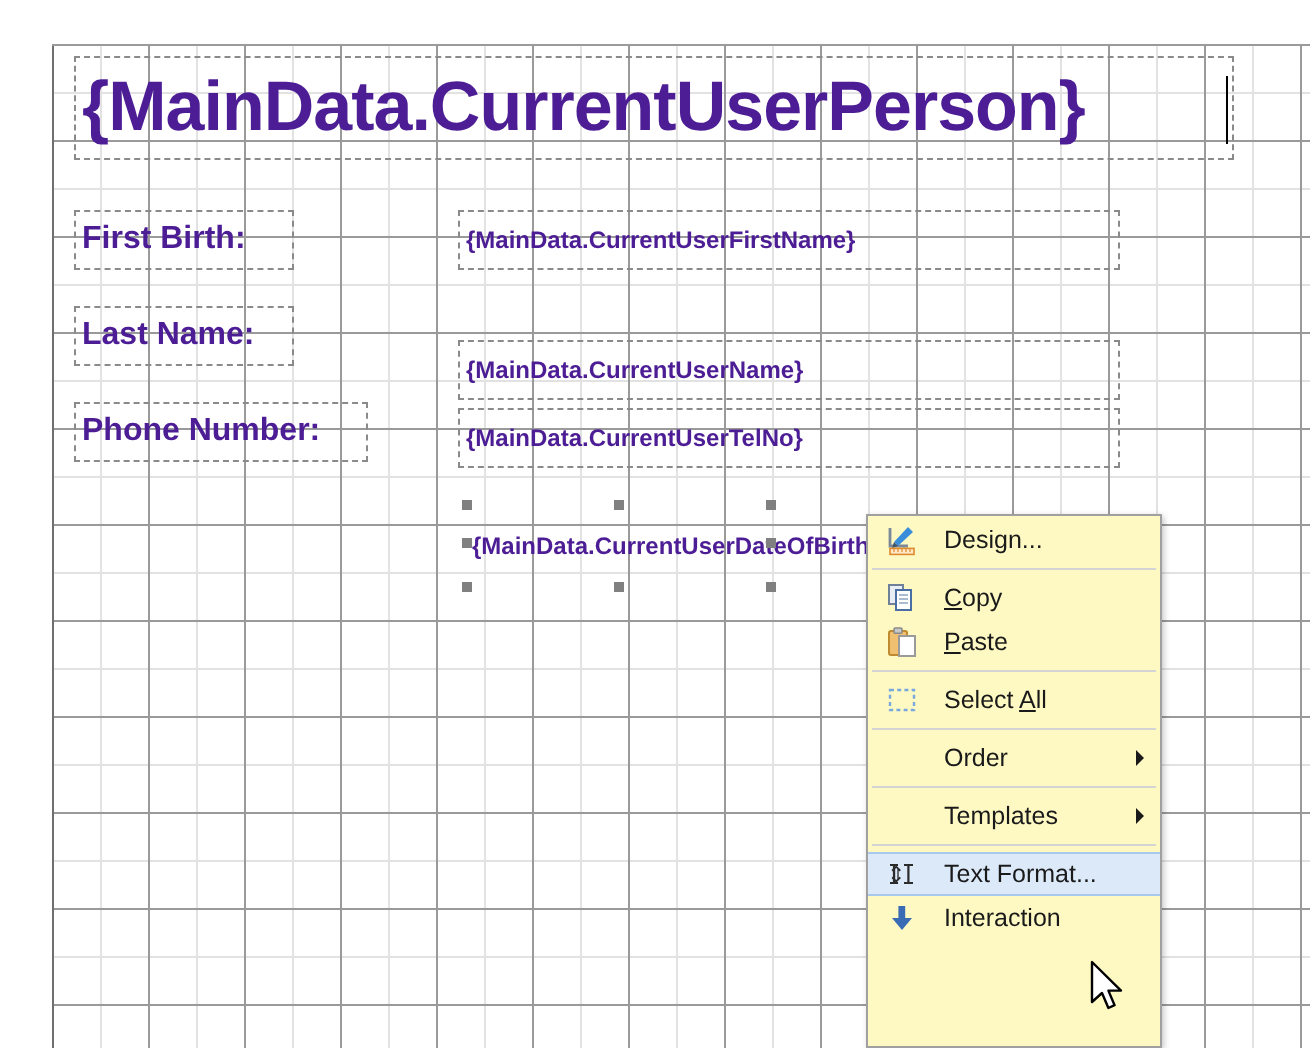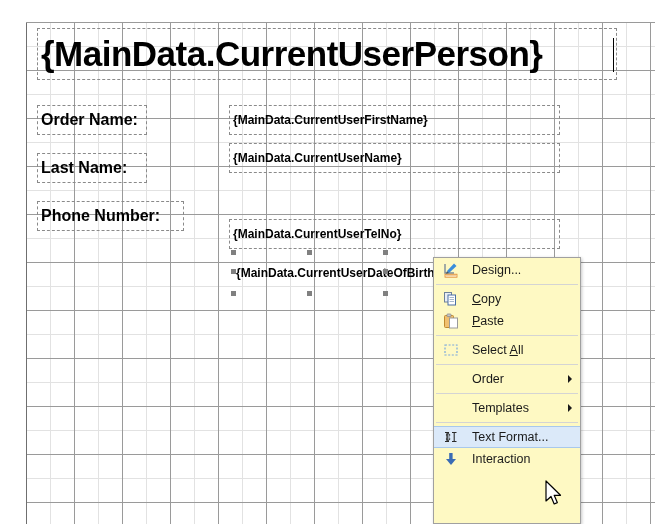--- a/index.html
+++ b/index.html
@@ -53,21 +53,21 @@
     top: 22px;
     width: 629px;
     height: 1px;
     background: #9a9a9a;
   }
 
   
   .field {
     position: absolute;
     box-sizing: border-box;
-    color: #000000;
+    color: #4c1d95;
     white-space: nowrap;
     display: flex;
     align-items: center;
     padding-left: 3px;
   }
   
   .field.bracketed::before,
   .field.bracketed::after {
     content: "";
     position: absolute;
@@ -197,37 +197,37 @@
   <div id="canvas"></div>
   <div id="canvas-left-edge"></div>
   <div id="canvas-top-edge"></div>
 
   <div class="field title-field bracketed" style="left:38px; top:29px; width:578px; height:50px;">
     <span>{MainData.CurrentUserPerson}</span>
   </div>
   <div id="title-caret" style="left:613px; top:38px;"></div>
 
   <div class="field label-field bracketed" style="left:38px; top:106px; width:108px; height:28px;">
-    <span>Order Name:</span>
+    <span>First Birth:</span>
   </div>
   <div class="field value-field bracketed" style="left:230px; top:106px; width:329px; height:28px;">
     <span>{MainData.CurrentUserFirstName}</span>
   </div>
 
   <div class="field label-field bracketed" style="left:38px; top:154px; width:108px; height:28px;">
     <span>Last Name:</span>
   </div>
-  <div class="field value-field bracketed" style="left:230px; top:144px; width:329px; height:28px;">
+  <div class="field value-field bracketed" style="left:230px; top:171px; width:329px; height:28px;">
     <span>{MainData.CurrentUserName}</span>
   </div>
 
   <div class="field label-field bracketed" style="left:38px; top:202px; width:145px; height:28px;">
     <span>Phone Number:</span>
   </div>
-  <div class="field value-field bracketed" style="left:230px; top:220px; width:329px; height:28px;">
+  <div class="field value-field bracketed" style="left:230px; top:205px; width:329px; height:28px;">
     <span>{MainData.CurrentUserTelNo}</span>
   </div>
 
 
   <div class="field value-field selected" style="left:233px; top:252px; width:155px; height:42px;">
     <span>{MainData.CurrentUserDateOfBirth}</span>
   </div>
   <div class="handle" style="left:231px; top:250px;"></div>
   <div class="handle" style="left:307px; top:250px;"></div>
   <div class="handle" style="left:383px; top:250px;"></div>

